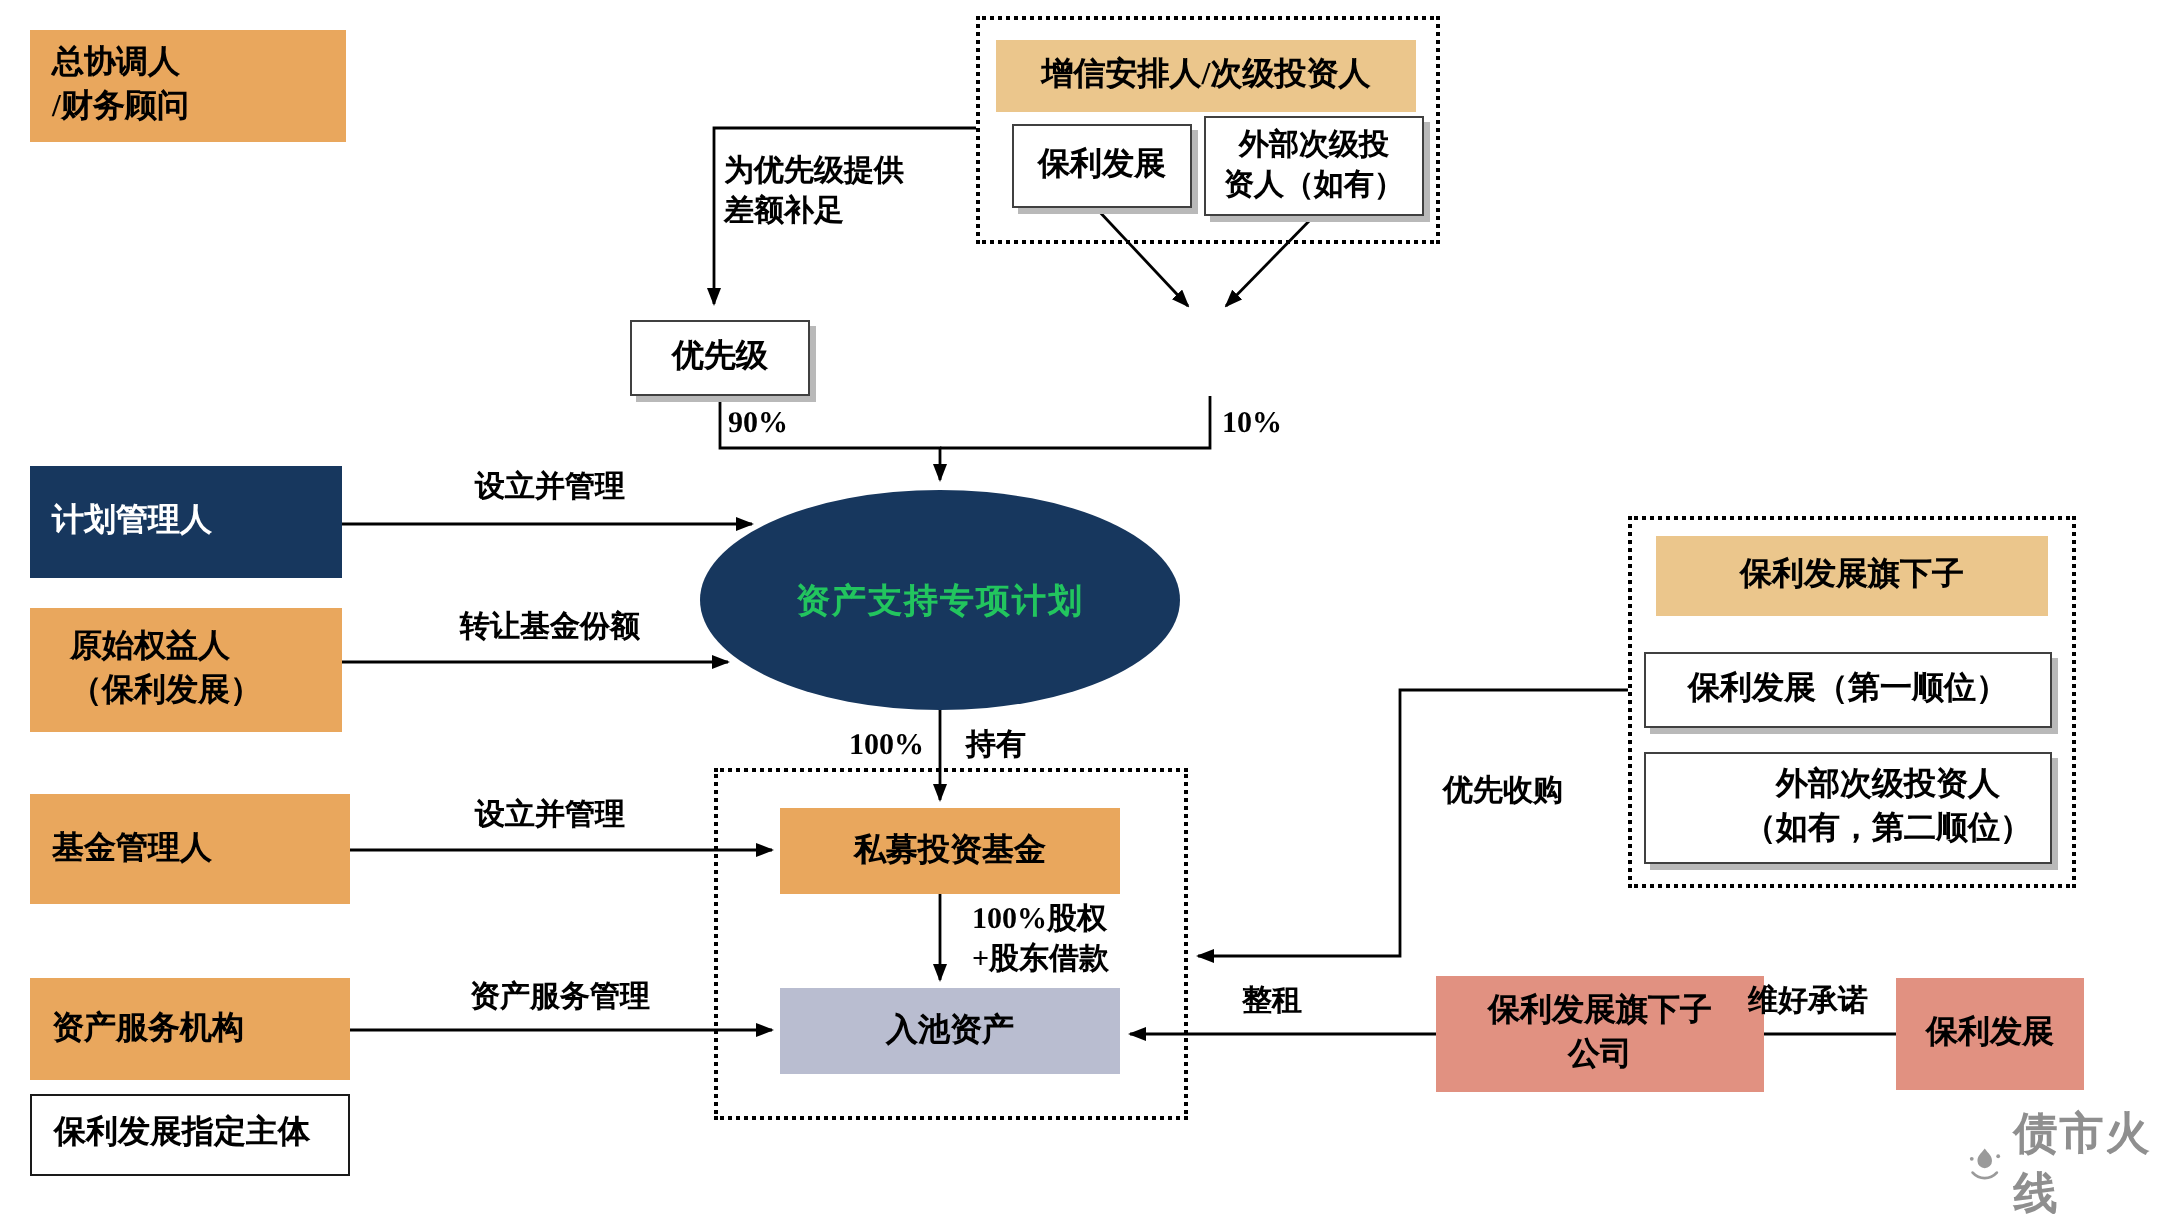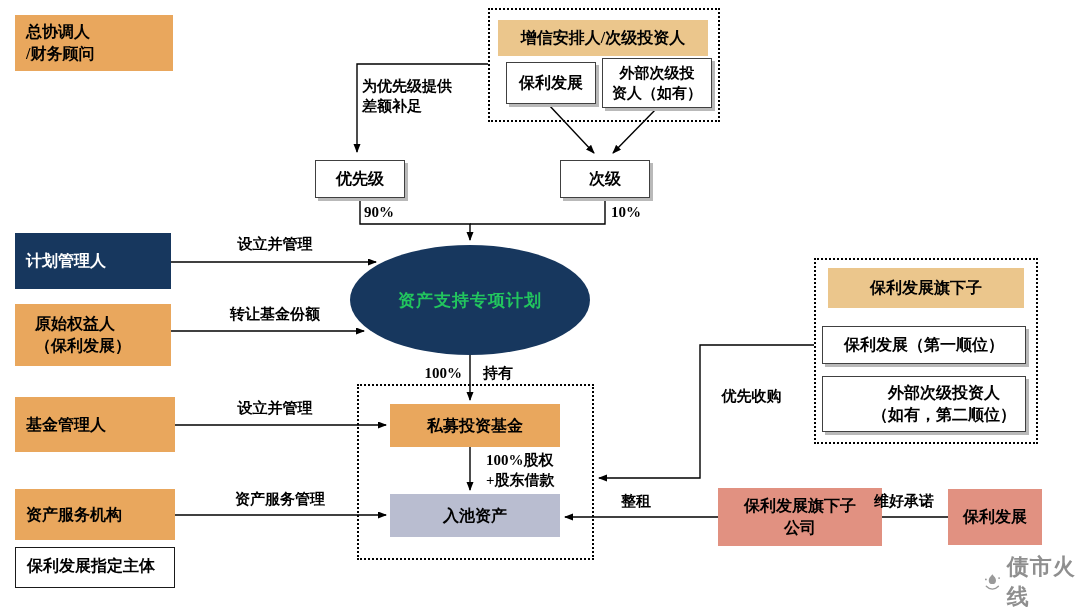--- a/index.html
+++ b/index.html
@@ -69,21 +69,20 @@
   <div class="node orange leftalign" style="left:15px;top:15px;width:158px;height:56px;">总协调人
 /财务顾问</div>
 
   <div class="dotted" style="left:488px;top:8px;width:232px;height:114px;"></div>
   <div class="node tanhdr" style="left:498px;top:20px;width:210px;height:36px;">增信安排人/次级投资人</div>
   <div class="node whitebox" style="left:506px;top:62px;width:90px;height:42px;">保利发展</div>
   <div class="node whitebox" style="left:602px;top:58px;width:110px;height:50px;font-size:15px;">外部次级投
 资人（如有）</div>
 
   <div class="node whitebox" style="left:315px;top:160px;width:90px;height:38px;">优先级</div>
-  <div class="node whitebox" style="left:560px;top:160px;width:90px;height:38px;">次级</div>
 
   <div class="node navy leftalign" style="left:15px;top:233px;width:156px;height:56px;">计划管理人</div>
   <div class="node orange leftalign" style="left:15px;top:304px;width:156px;height:62px;padding-left:20px;">原始权益人
 （保利发展）</div>
   <div class="node orange leftalign" style="left:15px;top:397px;width:160px;height:55px;">基金管理人</div>
   <div class="node orange leftalign" style="left:15px;top:489px;width:160px;height:51px;">资产服务机构</div>
   <div class="node plainbox leftalign" style="left:15px;top:547px;width:160px;height:41px;font-family:Liberation Mono, monospace;">保利发展指定主体</div>
 
   <div class="ellipse" style="left:350px;top:245px;width:240px;height:110px;">资产支持专项计划</div>
 

